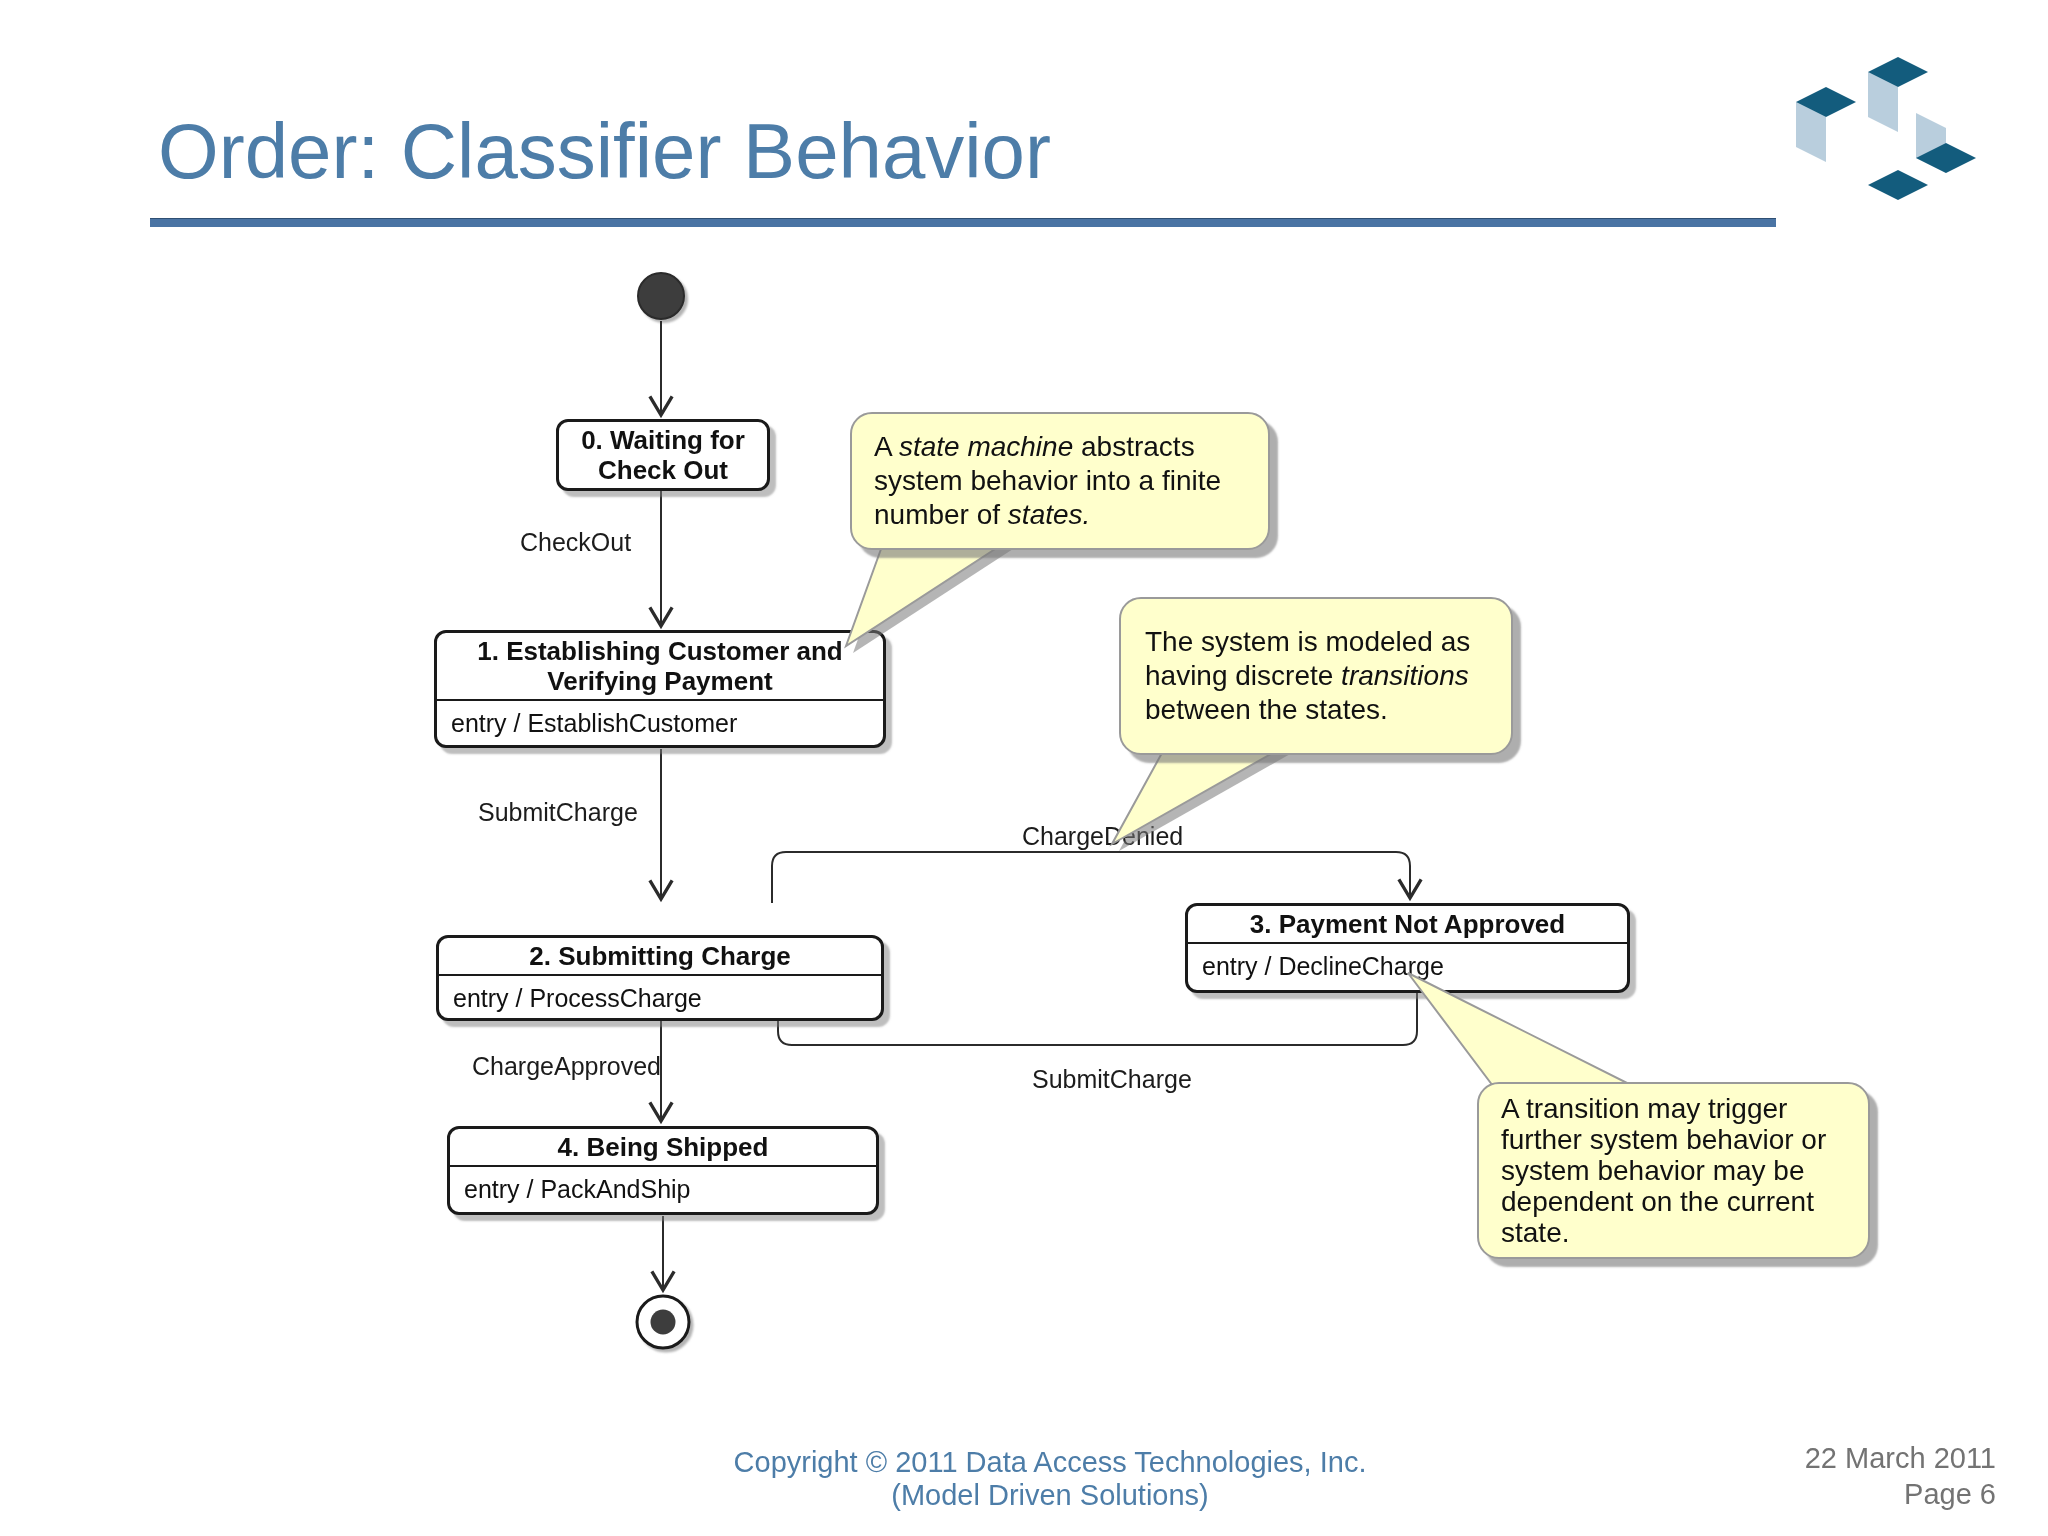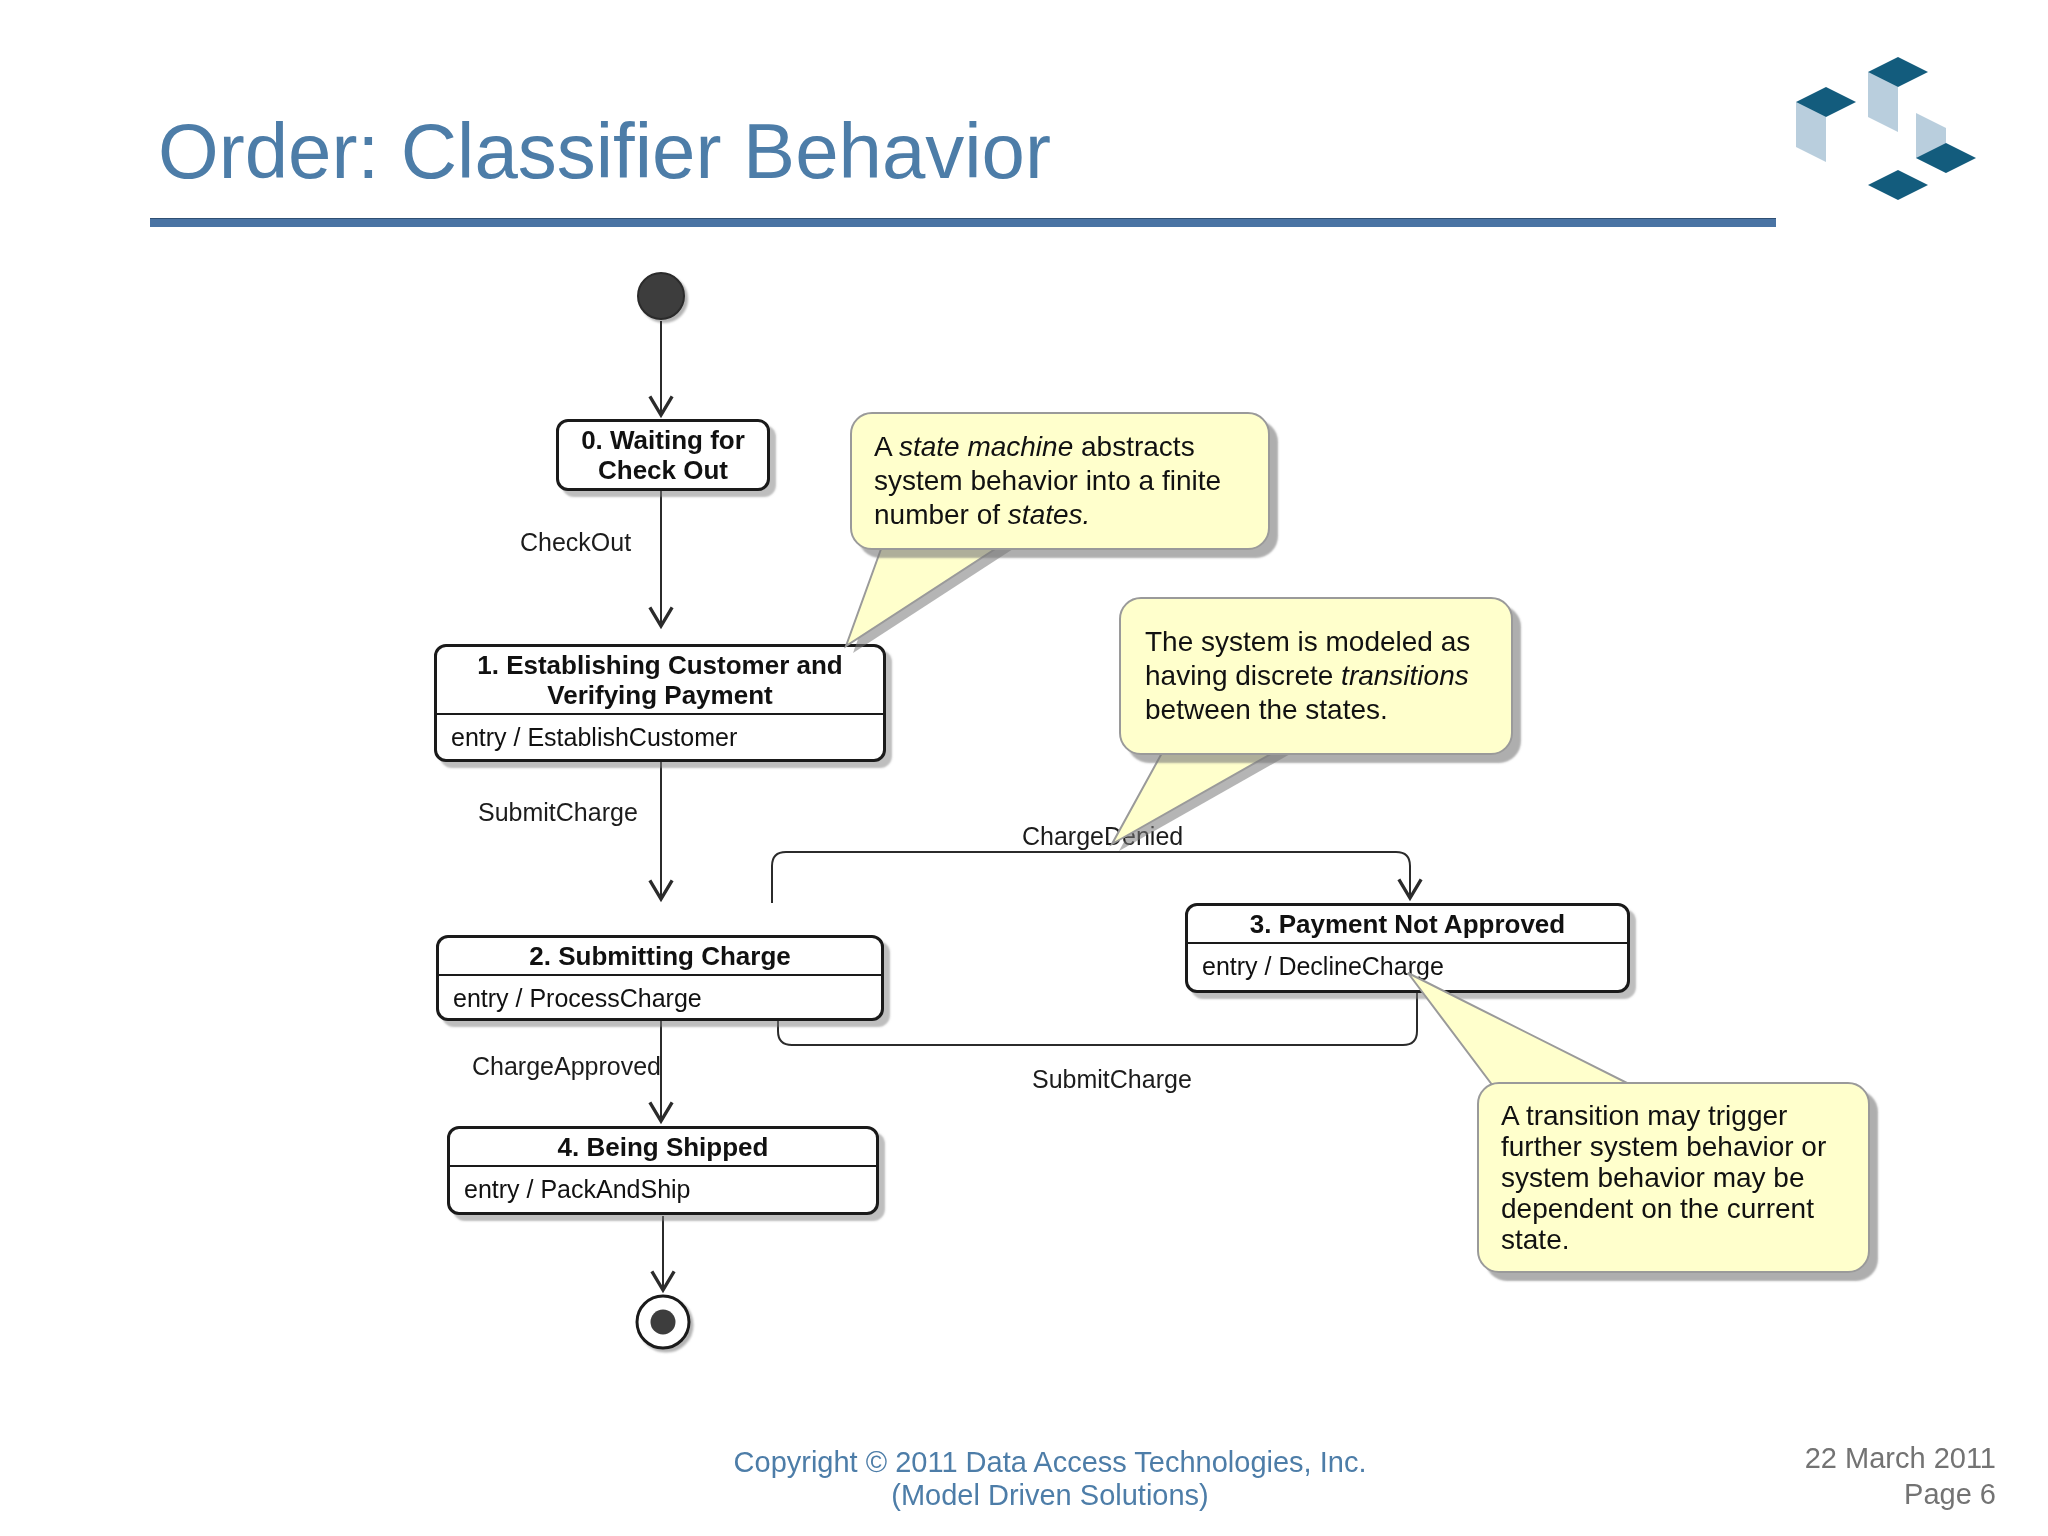--- a/index.html
+++ b/index.html
@@ -21,42 +21,42 @@
 
   
   .state{position:absolute;z-index:10;box-sizing:border-box;background:#fff;
          border:3px solid #1a1a1a;border-radius:12px;display:flex;flex-direction:column;
          box-shadow:6px 6px 2px rgba(125,125,125,0.5);}
   .state-title{flex:1;display:flex;align-items:center;justify-content:center;text-align:center;
                font-weight:bold;font-size:26px;line-height:30px;color:#111;padding:3px 10px;}
   .state-entry{border-top:2.5px solid #1a1a1a;font-size:25px;color:#111;
                padding:8px 12px 10px 14px;text-align:left;white-space:nowrap;}
   .st-s0{left:556px;top:419px;width:214px;height:72px;}
-  .st-s1{left:434px;top:644px;width:452px;height:118px;}
+  .st-s1{left:434px;top:630px;width:452px;height:118px;}
   .st-s2{left:436px;top:903px;width:448px;height:86px;margin-top:32px;}
   .st-s3{left:1185px;top:903px;width:445px;height:90px;}
   .st-s4{left:447px;top:1126px;width:432px;height:89px;}
 
   
   .tlabel{position:absolute;z-index:10;font-size:25px;color:#1c1c1c;white-space:nowrap;}
   .tl-checkout{left:520px;top:528px;}
   .tl-submitcharge1{left:478px;top:798px;}
   .tl-chargedenied{left:1022px;top:822px;}
   .tl-chargeapproved{left:472px;top:1052px;}
   .tl-submitcharge2{left:1032px;top:1065px;}
 
   
   .callout{position:absolute;z-index:40;box-sizing:border-box;background:#ffffcc;
            border:2px solid #9a9a9a;border-radius:22px;color:#111;font-size:28px;
            box-shadow:8px 8px 2px rgba(120,120,120,0.6);}
   .callout .c-line{white-space:nowrap;line-height:34px;}
   .callout .it{font-style:italic;}
   .co-1{left:850px;top:412px;width:420px;padding:16px 22px;}
   .co-2{left:1119px;top:597px;width:394px;padding:26px 24px;}
-  .co-3{left:1477px;top:1082px;width:393px;padding:16px 22px;}
+  .co-3{left:1477px;top:1082px;width:393px;padding:9px 22px;}
   .co-3 .c-line{line-height:31px;}
 
   
   .footer-copy{position:absolute;left:100px;top:1446px;width:1900px;z-index:5;
                text-align:center;color:#4d7da8;font-size:29px;line-height:33px;}
   .footer-right{position:absolute;right:52px;top:1440px;z-index:5;text-align:right;
                 color:#737373;font-size:29px;line-height:36px;}
 </style>
 </head>
 <body>

